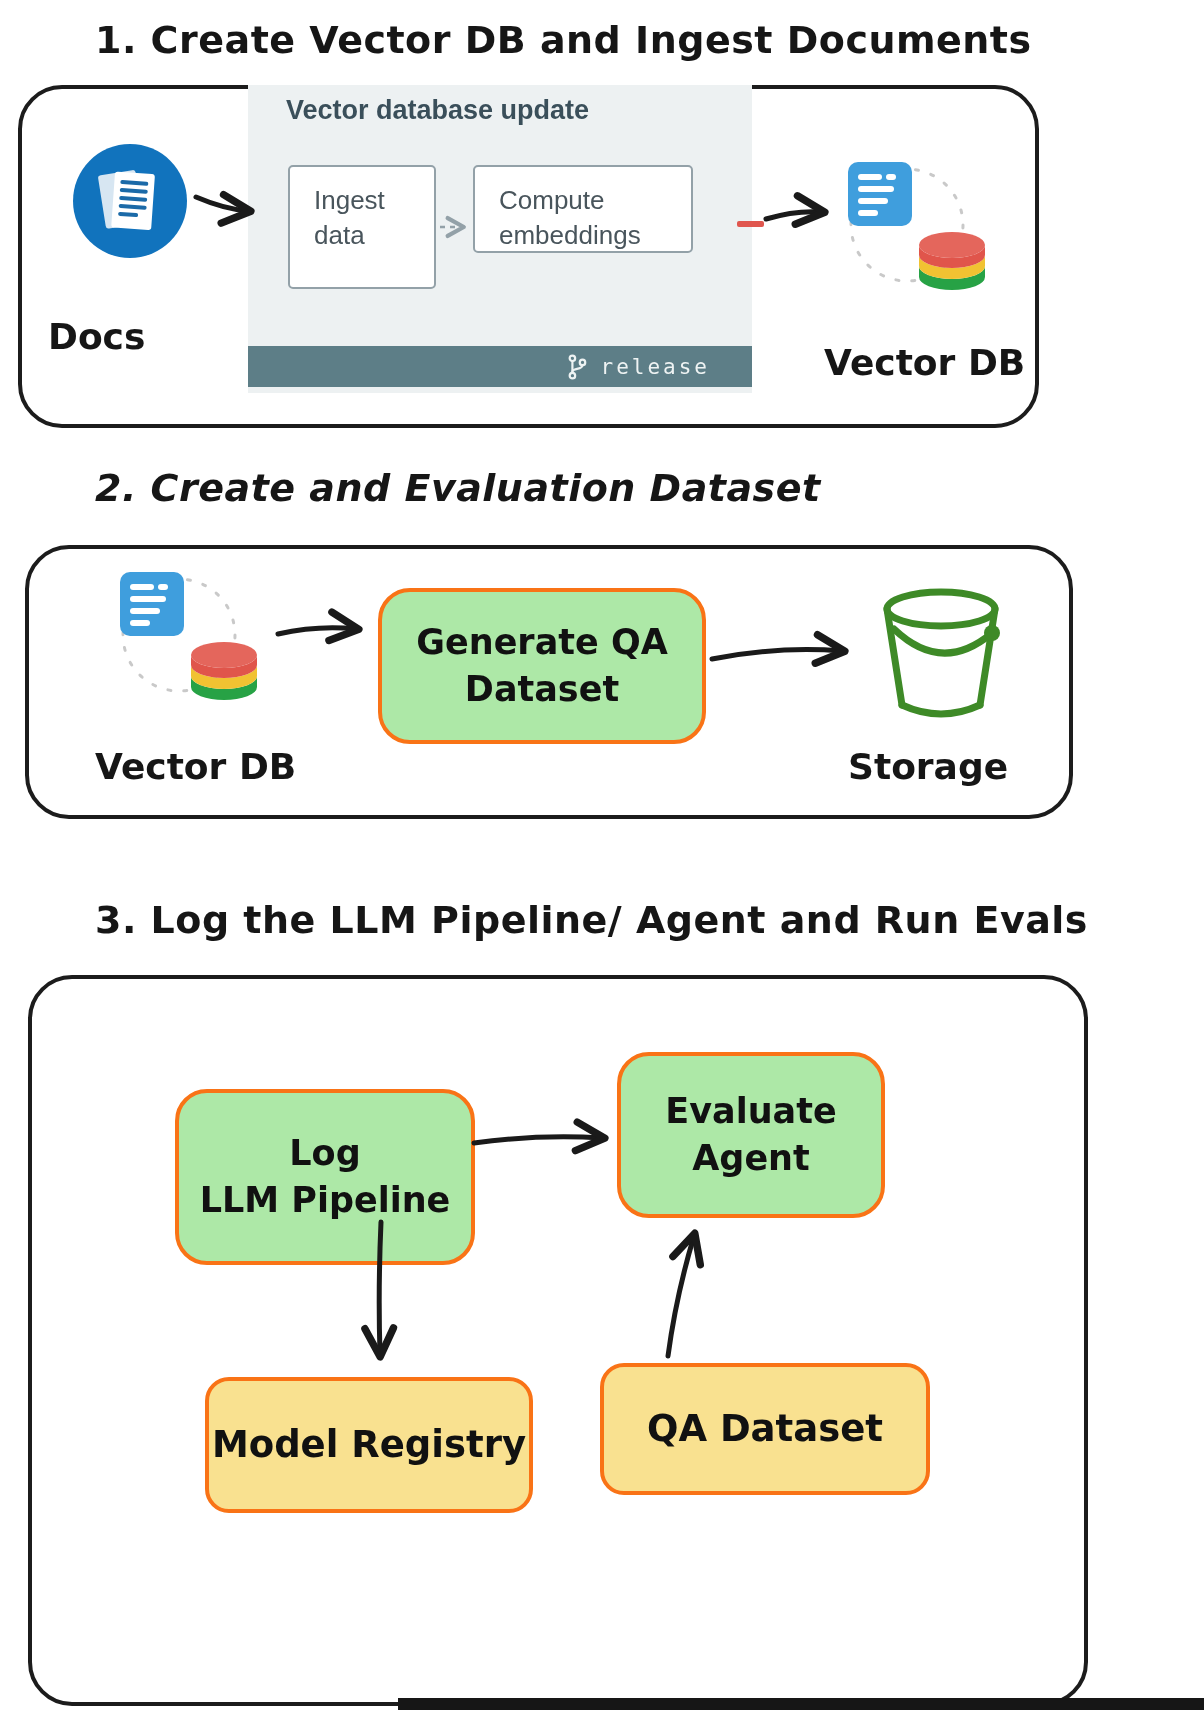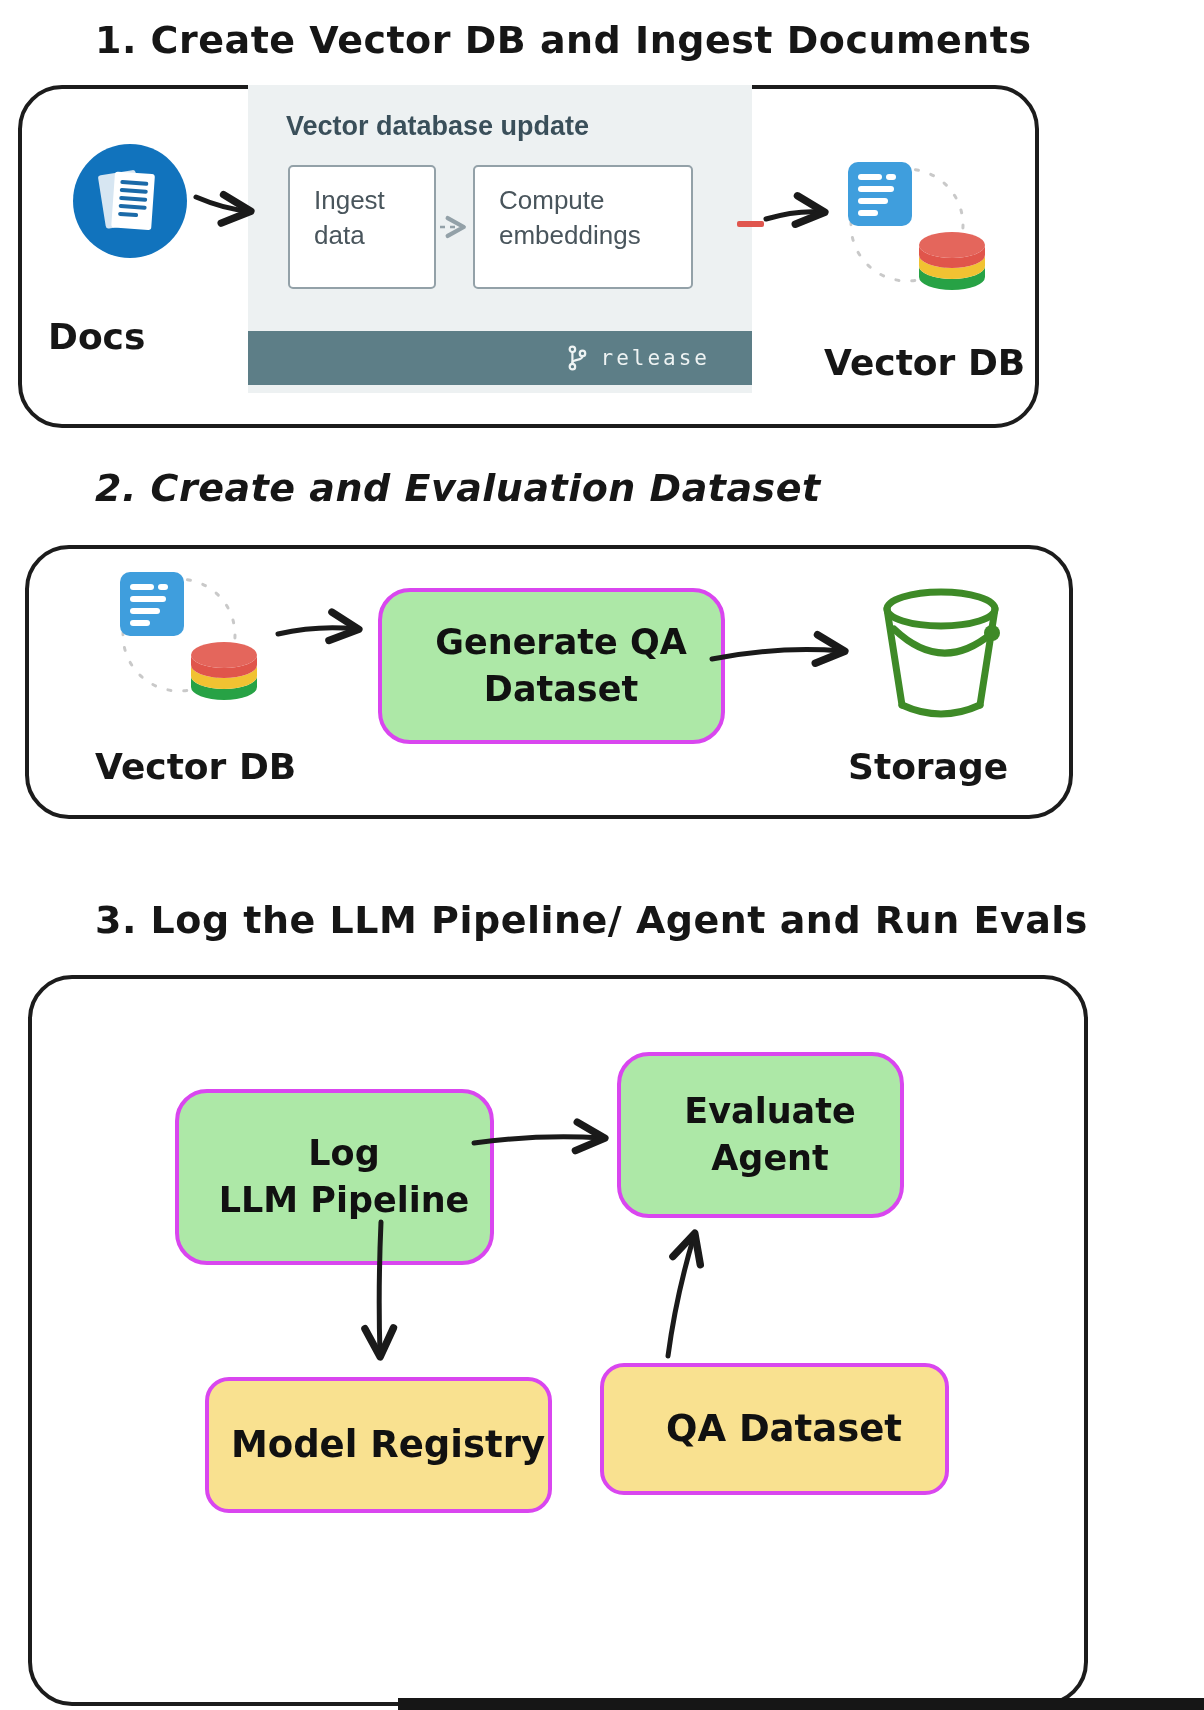--- a/index.html
+++ b/index.html
@@ -33,58 +33,57 @@
     white-space:nowrap;
   }
   
   .screenshot{
     position:absolute;
     left:248px;top:85px;width:504px;height:308px;
     background:#edf1f2;
     font-family:"Liberation Sans",sans-serif;
   }
   .ss-title{
-    position:absolute;left:38px;top:26px;
+    position:absolute;left:38px;top:10px;
     font-size:27px;font-weight:700;color:#3a4f5a;
   }
   .ss-box{
     position:absolute;
     background:#ffffff;
     border:2px solid #93a1a8;
     border-radius:5px;
     padding:16px 0 8px 24px;
     box-sizing:border-box;
     font-size:26px;line-height:1.35;color:#49555c;
   }
   .ss-box.ingest{left:40px;top:80px;width:148px;height:124px;}
-  .ss-box.embed{left:225px;top:80px;width:220px;height:124px;}
+  .ss-box.embed{left:225px;top:80px;width:220px;height:88px;}
   .ss-footer{
-    position:absolute;left:0;right:0;top:246px;height:54px;
+    position:absolute;left:0;right:0;top:261px;height:41px;
     background:#5d7e87;
     display:flex;align-items:center;justify-content:flex-end;
     padding-right:42px;box-sizing:border-box;gap:12px;
   }
   .release-text{
     font-family:"DejaVu Sans Mono",monospace;
     font-size:21px;letter-spacing:3px;color:#eef3f3;
   }
   .red-tick{
     position:absolute;left:737px;top:221px;width:27px;height:6px;
     background:#e0564e;border-radius:2px;
   }
   
   .node{
     position:absolute;
-    border:4px solid #d946ef;
+    border:4px solid #f97316;
     display:flex;flex-direction:column;
     align-items:center;justify-content:center;
     text-align:center;
     font-weight:600;
     line-height:1.35;
-    padding-left:19px;
   }
   .node.green{background:#ade8a7;border-radius:32px;font-size:35px;color:#111;}
   .node.yellow{background:#f9e190;border-radius:24px;font-size:37px;color:#111;}
   
   .docs-icon{position:absolute;left:73px;top:144px;width:114px;height:114px;}
   .vdb{position:absolute;width:150px;height:150px;}
   .vdb.s1{left:840px;top:155px;}
   .vdb.s2{left:112px;top:565px;}
   .bucket{position:absolute;left:878px;top:583px;width:134px;height:144px;}
   .arrows{

